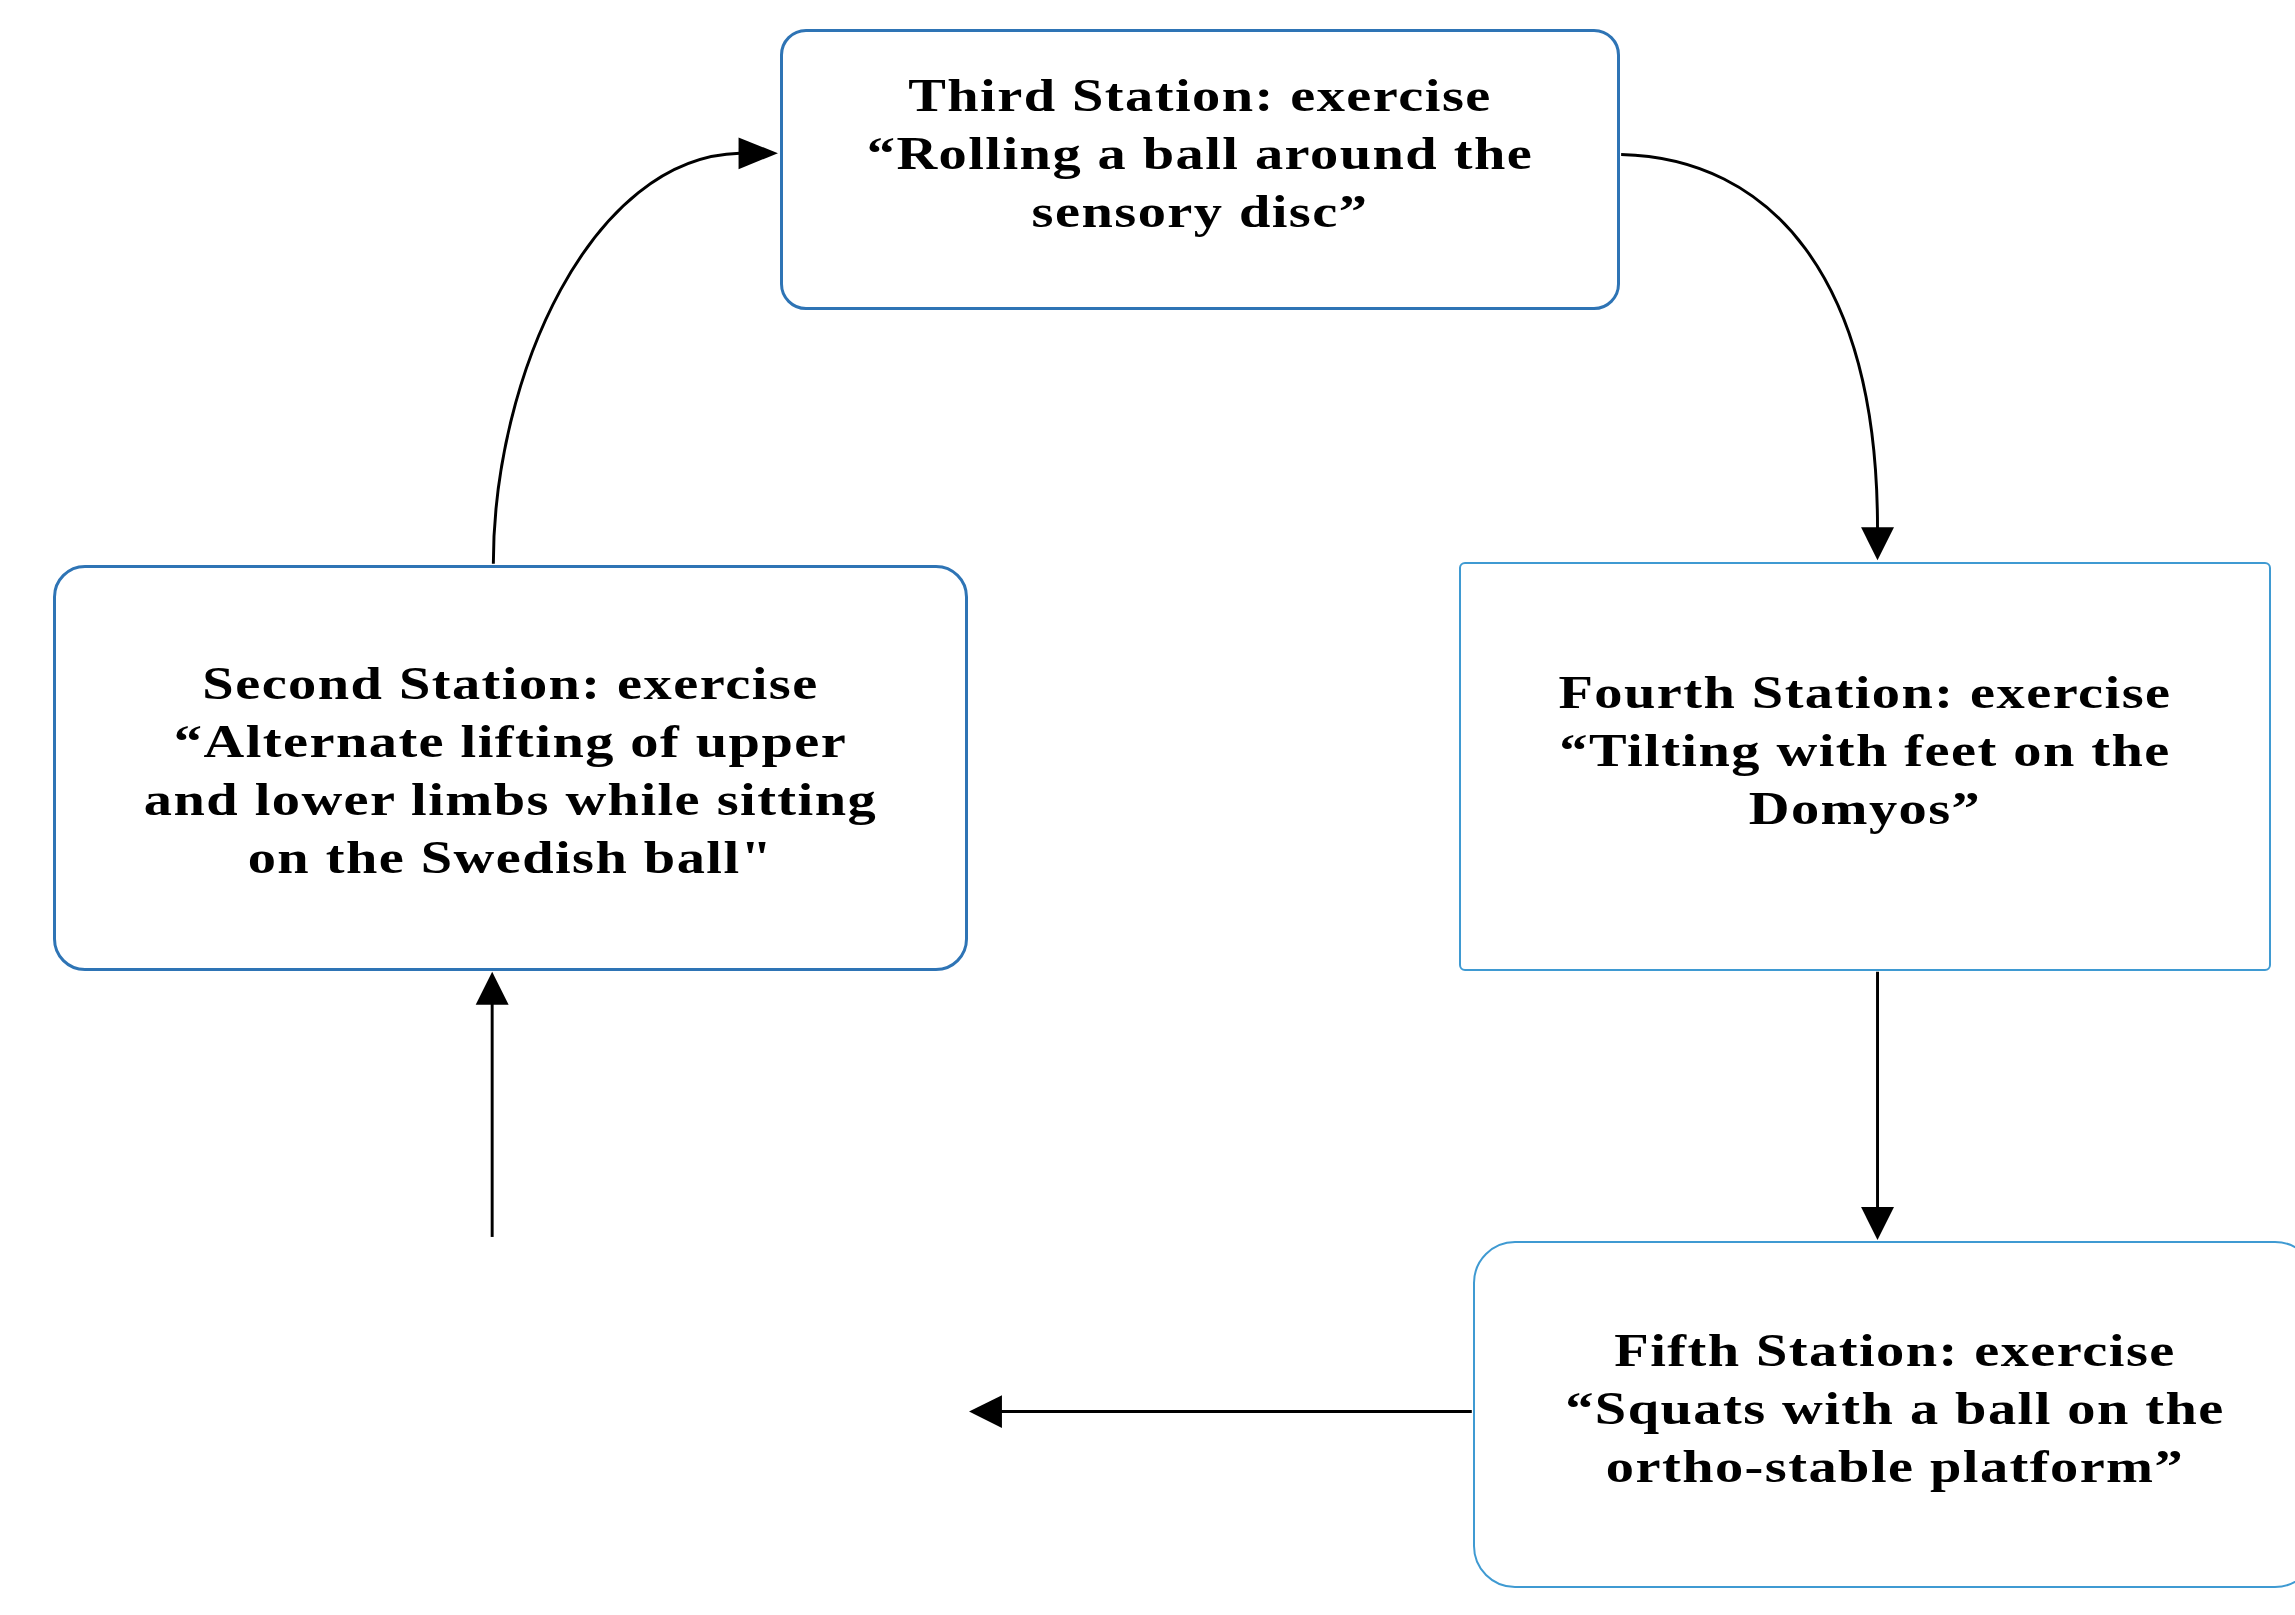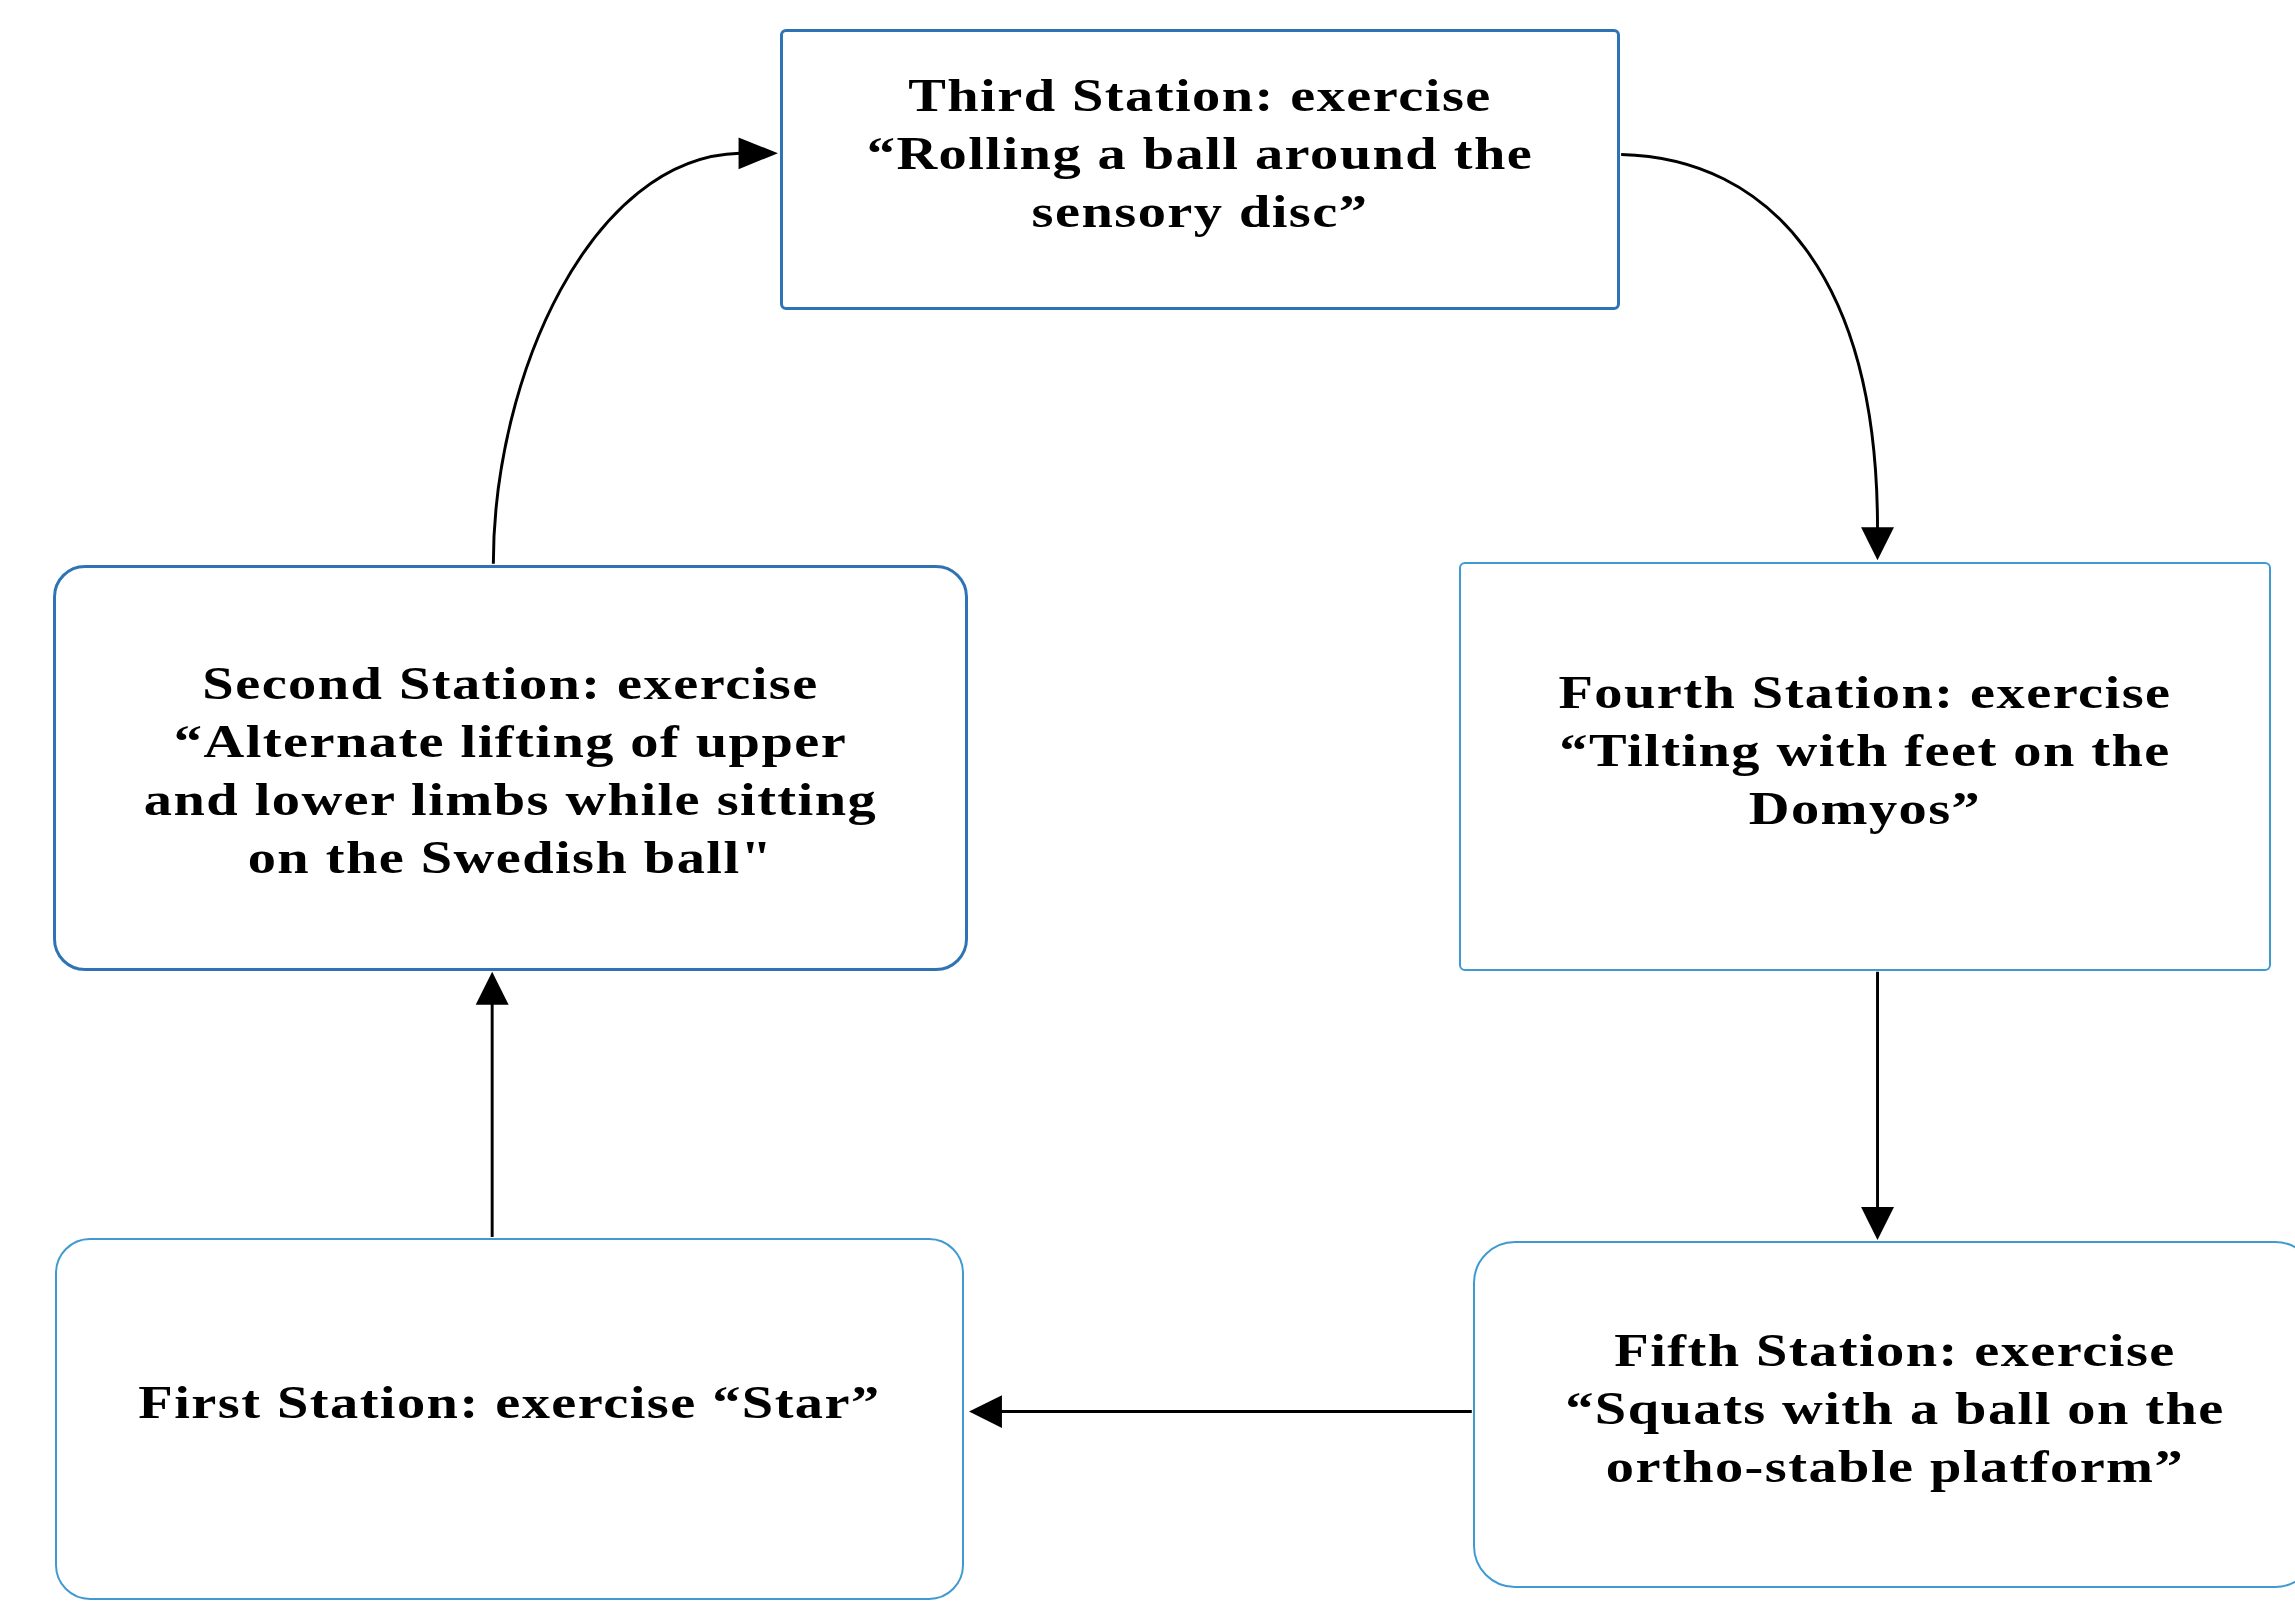--- a/index.html
+++ b/index.html
@@ -48,21 +48,21 @@
     text-align:center;
     white-space:pre-line;
     color:var(--c-text);
     font-weight:bold;
     font-size:47px;
     line-height:58px;
     letter-spacing:1.2px;
     transform:scaleX(1.2);
     transform-origin:50% 50%;
   }
-  .box-third { left:780px; top:29px;   width:840px; height:281px; border-radius:6px; padding-top:34px;  }
+  .box-third { left:780px; top:29px;   width:840px; height:281px; border-radius:26px; padding-top:34px;  }
   .box-second{ left:53px;   top:565px;  width:915px; height:406px; border-radius:32px; padding-top:86px;  }
   .box-fourth{ left:1459px; top:562px;  width:812px; height:409px; border-radius:6px; padding-top:99px; }
   .box-first { left:55px;   top:1238px; width:909px; height:362px; border-radius:35px; padding-top:133px; }
   .box-fifth { left:1473px; top:1241px; width:844px; height:347px; border-radius:42px; padding-top:78px; }
 </style>
 </head>
 <body>
 
 <div class="canvas">
 
@@ -106,23 +106,20 @@
 and lower limbs while sitting
 on the Swedish ball"</div>
   </div>
 
   <div class="station-box light box-fourth">
     <div class="station-label">Fourth Station: exercise
 “Tilting with feet on the
 Domyos”</div>
   </div>
 
-  <div class="station-box light box-first">
-    <div class="station-label">First Station: exercise “Star”</div>
-  </div>
 
   <div class="station-box light box-fifth">
     <div class="station-label">Fifth Station: exercise
 “Squats with a ball on the
 ortho-stable platform”</div>
   </div>
 
 </div>
 
 

